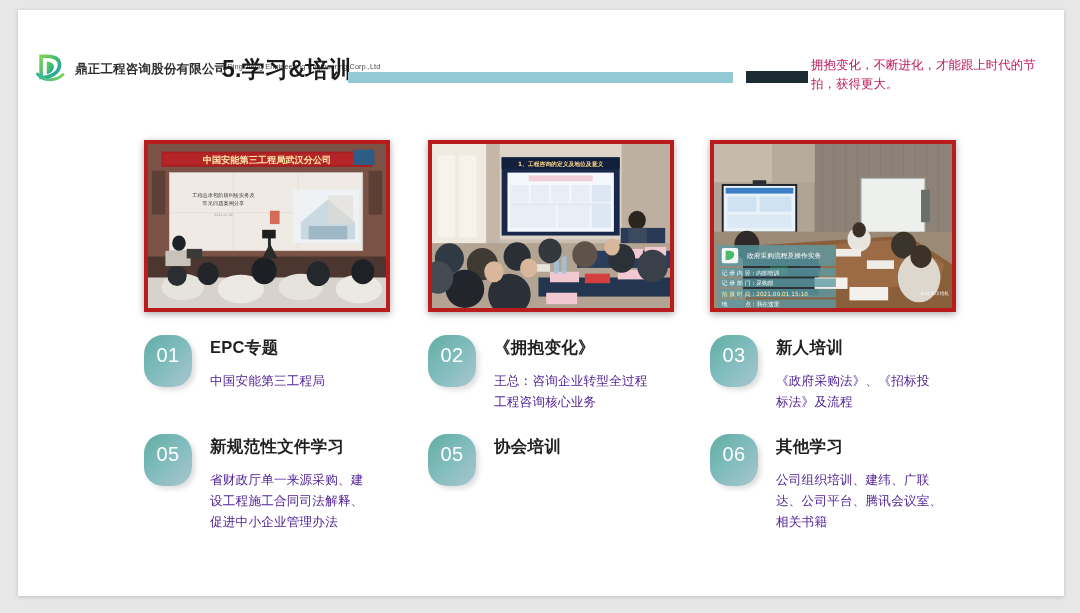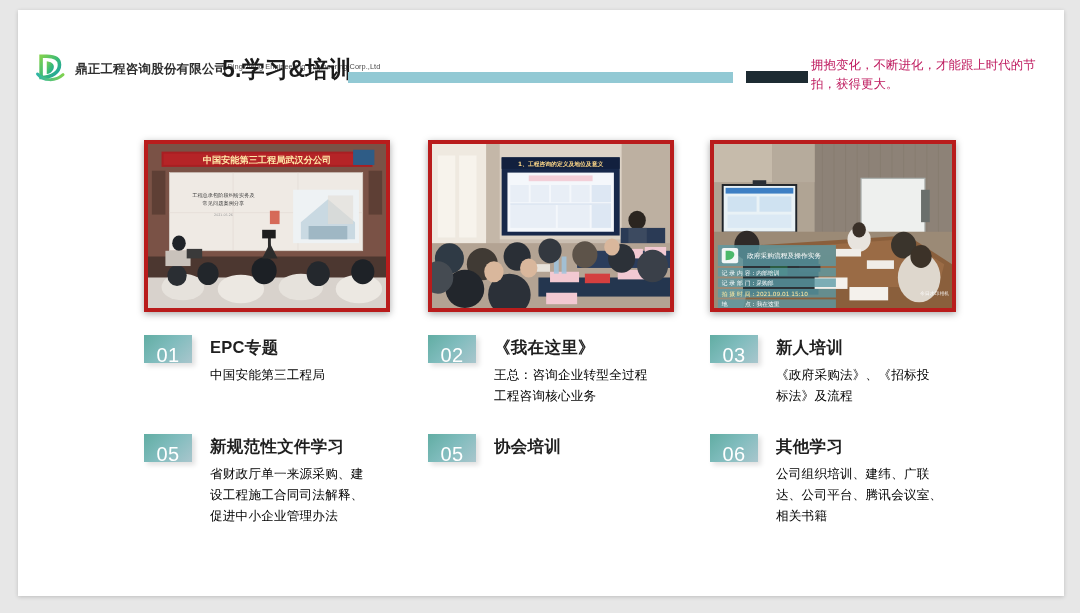--- a/index.html
+++ b/index.html
@@ -90,36 +90,36 @@
   .item { position: absolute; width: 300px; }
   .col1 { left: 126px; }
   .col2 { left: 410px; }
   .col3 { left: 692px; }
   .row1 { top: 325px; }
   .row2 { top: 424px; }
 
   .badge {
     position: absolute;
     left: 0; top: 0;
-    width: 48px; height: 28px;
+    width: 48px; height: 52px;
     background: linear-gradient(135deg, #61ada3 0%, #80bcbd 48%, #a9c6cd 100%);
     box-shadow: 3px 3px 5px rgba(0,0,0,0.13);
     color: #ffffff;
     font-size: 20px; line-height: 40px;
-    text-align: center; letter-spacing: .5px;
+    text-align: center; letter-spacing: .5px; border-radius: 19px;
   }
   .item-body { margin-left: 66px; padding-top: 1px; }
   .item-title {
     font-size: 16.5px; font-weight: bold; color: #1f1f1f;
     line-height: 22px; letter-spacing: .3px;
   }
   .item-desc {
-    margin-top: 7px;
+    margin-top: 13px;
     font-size: 12.6px; line-height: 21px;
-    color: #000000; letter-spacing: .2px;
+    color: #4c1d95; letter-spacing: .2px;
     white-space: pre-line;
   }
   .item-desc.center { text-align: left; }
   .desc-w-narrow { width: 188px; }
   .desc-w-mid { width: 214px; }
   .desc-w-wide { width: 228px; }
 </style>
 </head>
 <body>
 
@@ -327,21 +327,21 @@
       <div class="badge">01</div>
       <div class="item-body">
         <div class="item-title">EPC专题</div>
         <div class="item-desc desc-w-mid">中国安能第三工程局</div>
       </div>
     </div>
 
     <div class="item col2 row1">
       <div class="badge">02</div>
       <div class="item-body">
-        <div class="item-title">《我在这里》</div>
+        <div class="item-title">《拥抱变化》</div>
         <div class="item-desc center desc-w-mid">王总：咨询企业转型全过程
 工程咨询核心业务</div>
       </div>
     </div>
 
     <div class="item col3 row1">
       <div class="badge">03</div>
       <div class="item-body">
         <div class="item-title">新人培训</div>
         <div class="item-desc desc-w-narrow">《政府采购法》、《招标投

